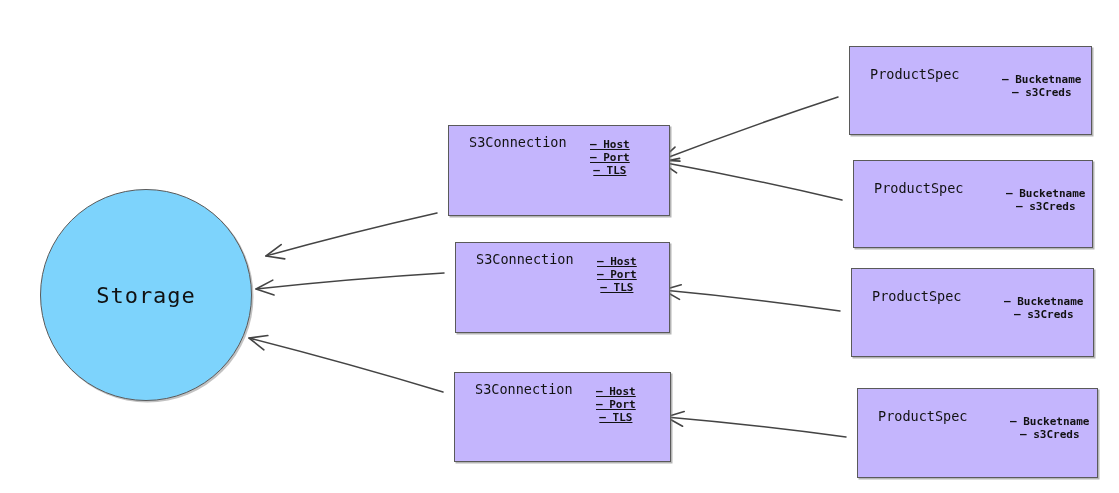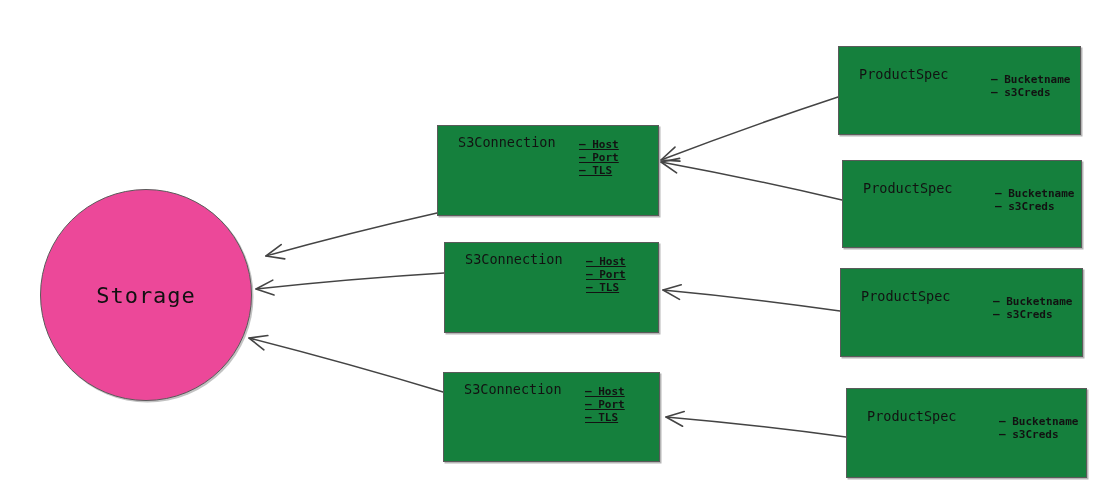--- a/index.html
+++ b/index.html
@@ -22,55 +22,57 @@
     position: absolute;
     left: 0;
     top: 0;
     width: 1119px;
     height: 493px;
     pointer-events: none;
   }
   .node-box {
     position: absolute;
     box-sizing: border-box;
-    background: #15803d;
+    background: #c4b5fd;
     border: 1.6px solid #5a5a5a;
     box-shadow: 1.5px 1.5px 0 rgba(120,120,120,0.55);
+    margin-left: 11px;
   }
   .node-title {
     position: absolute;
     font-family: "DejaVu Sans Mono", monospace;
     font-size: 13.5px;
     color: #121212;
     letter-spacing: 0px;
     white-space: nowrap;
   }
   .node-fields {
     position: absolute;
     font-family: "DejaVu Sans Mono", monospace;
     font-size: 11px;
     color: #121212;
     line-height: 13.2px;
     white-space: nowrap;
     font-weight: bold;
   }
   .node-fields div {
     white-space: pre;
+    text-align: center;
   }
   .s3-box .node-title { left: 20px; top: 8px; }
   .s3-box .node-fields { left: 141px; top: 12px; text-decoration: underline; }
   .ps-box .node-title { left: 20px; top: 19px; }
   .ps-box .node-fields { left: 152px; top: 26px; }
 
   .circle-node {
     position: absolute;
     box-sizing: border-box;
     border: 1.6px solid #5a5a5a;
     border-radius: 50%;
-    background: #ec4899;
+    background: #7dd3fc;
     box-shadow: 1.5px 1.5px 0 rgba(120,120,120,0.45);
   }
   .circle-label {
     position: absolute;
     width: 100%;
     top: 50%;
     transform: translateY(-50%);
     text-align: center;
     font-family: "DejaVu Sans Mono", monospace;
     font-size: 22px;

